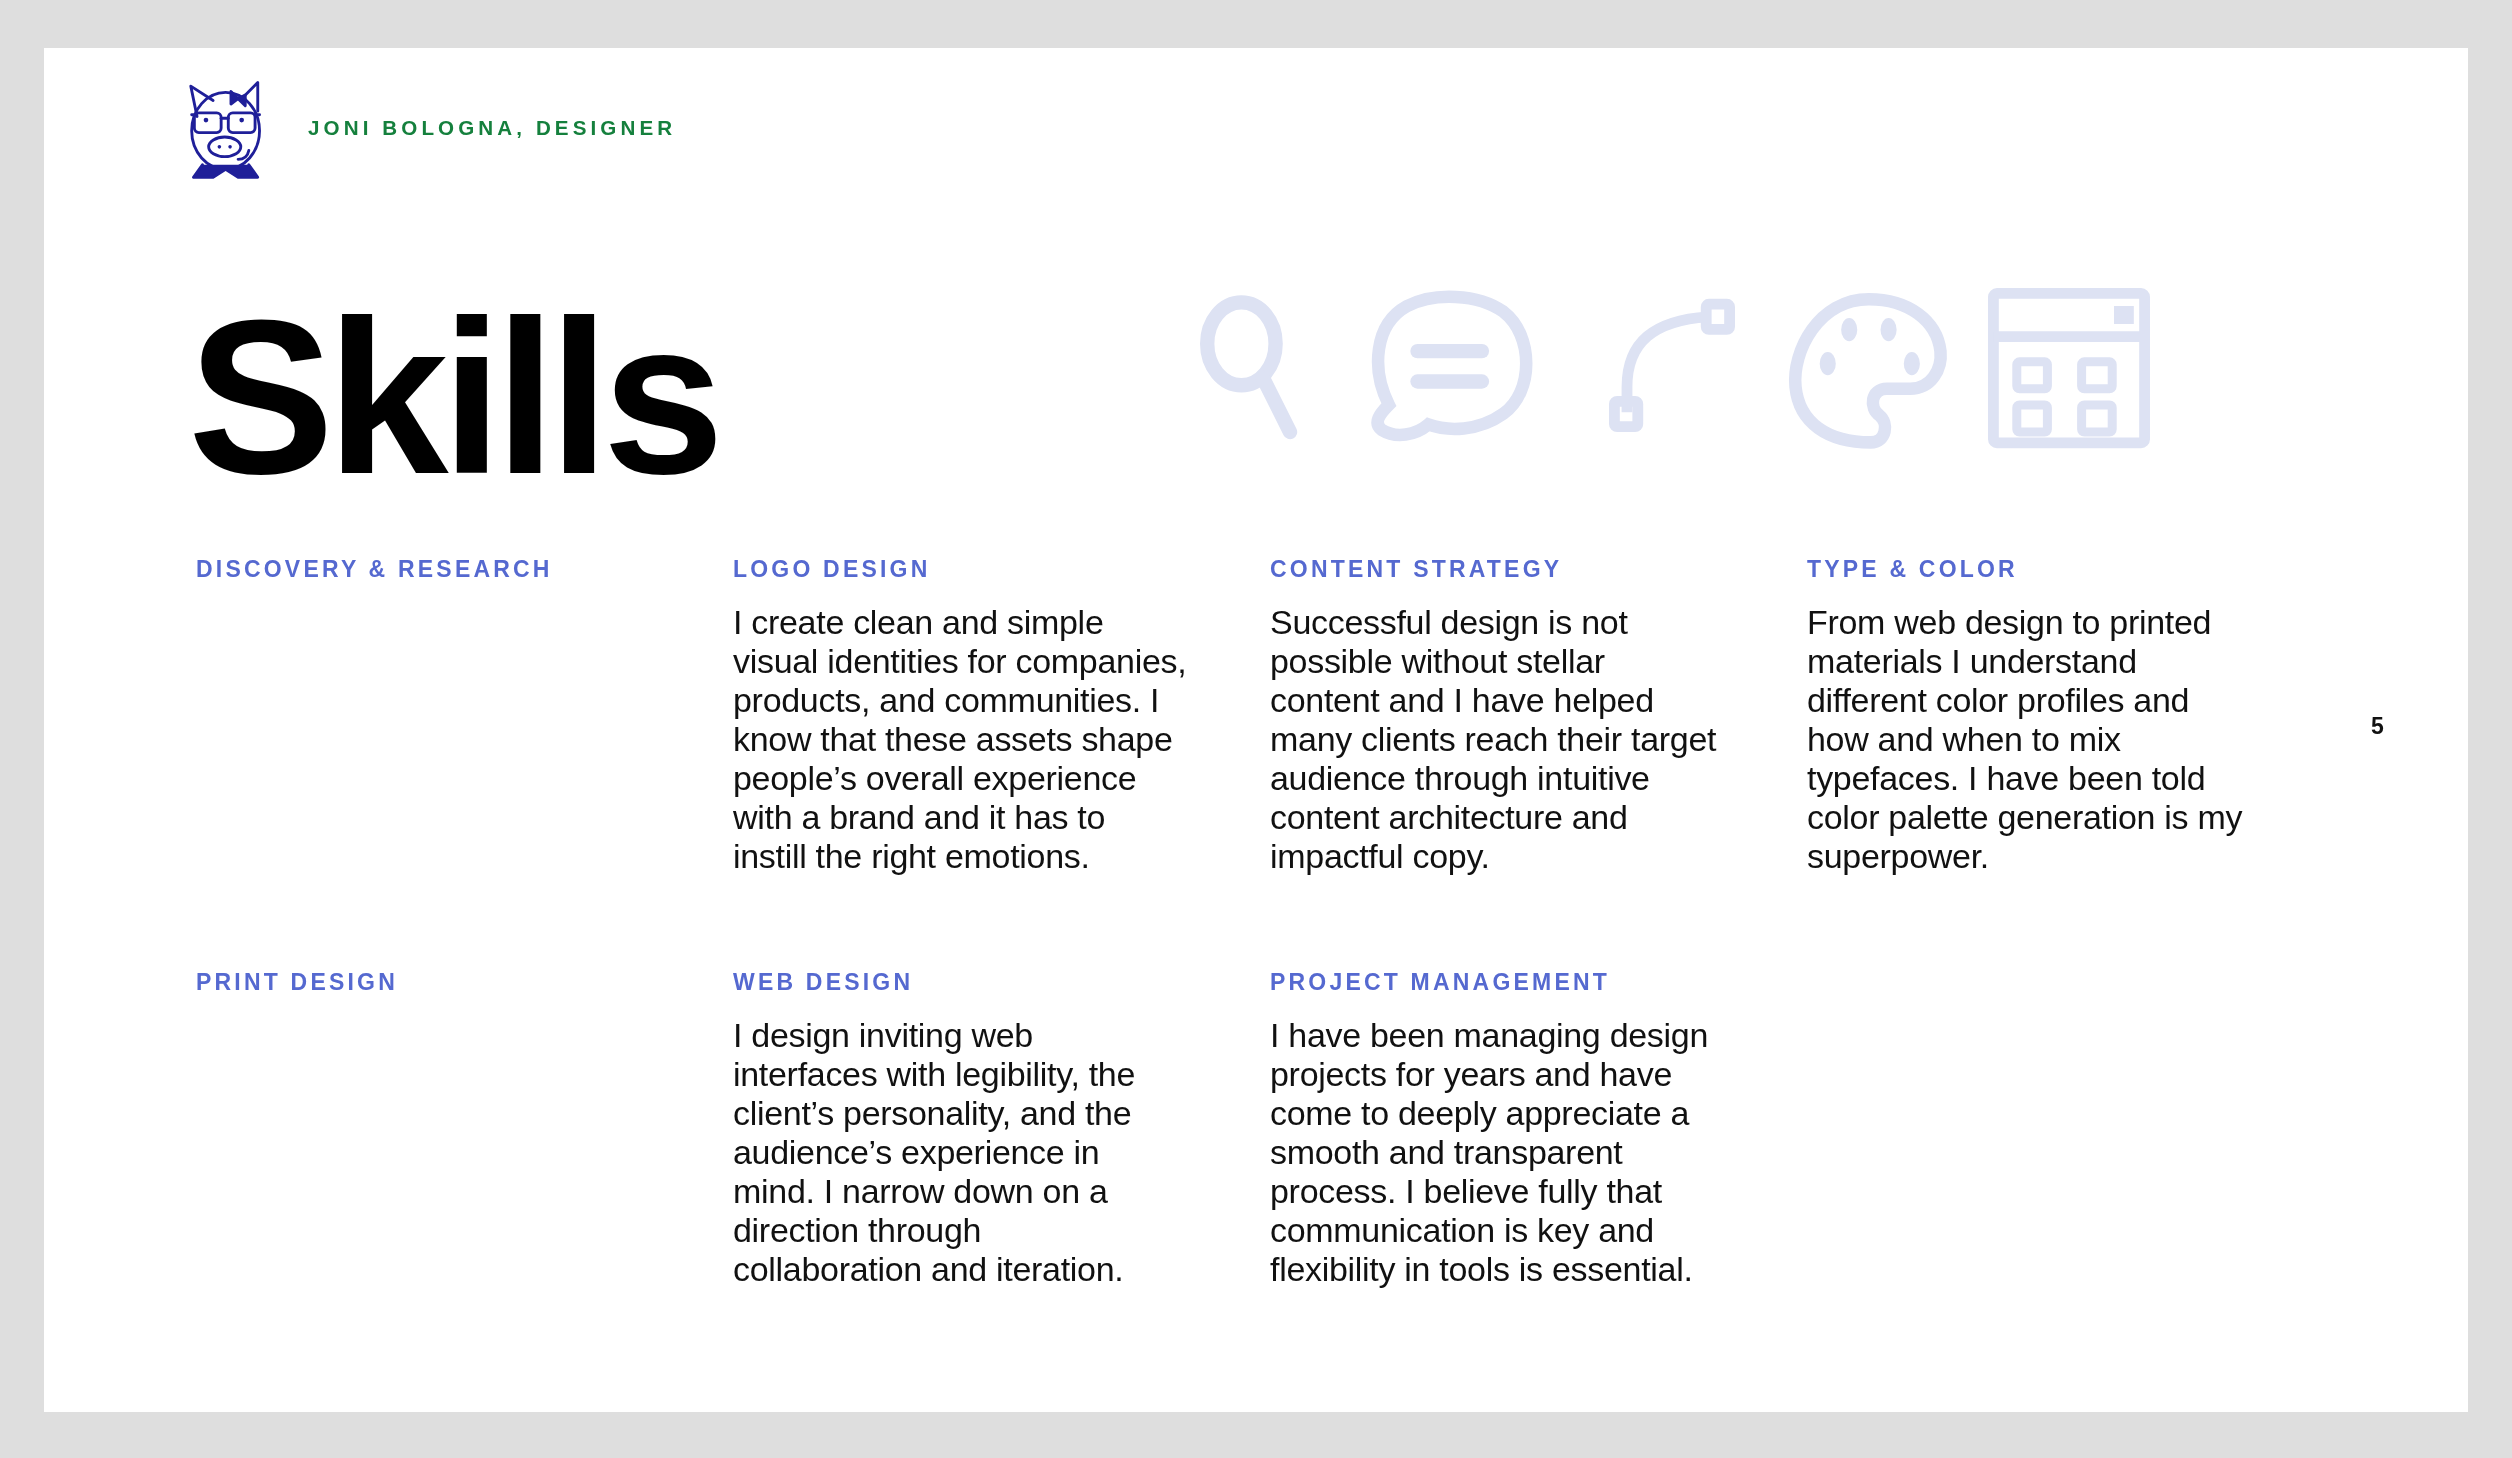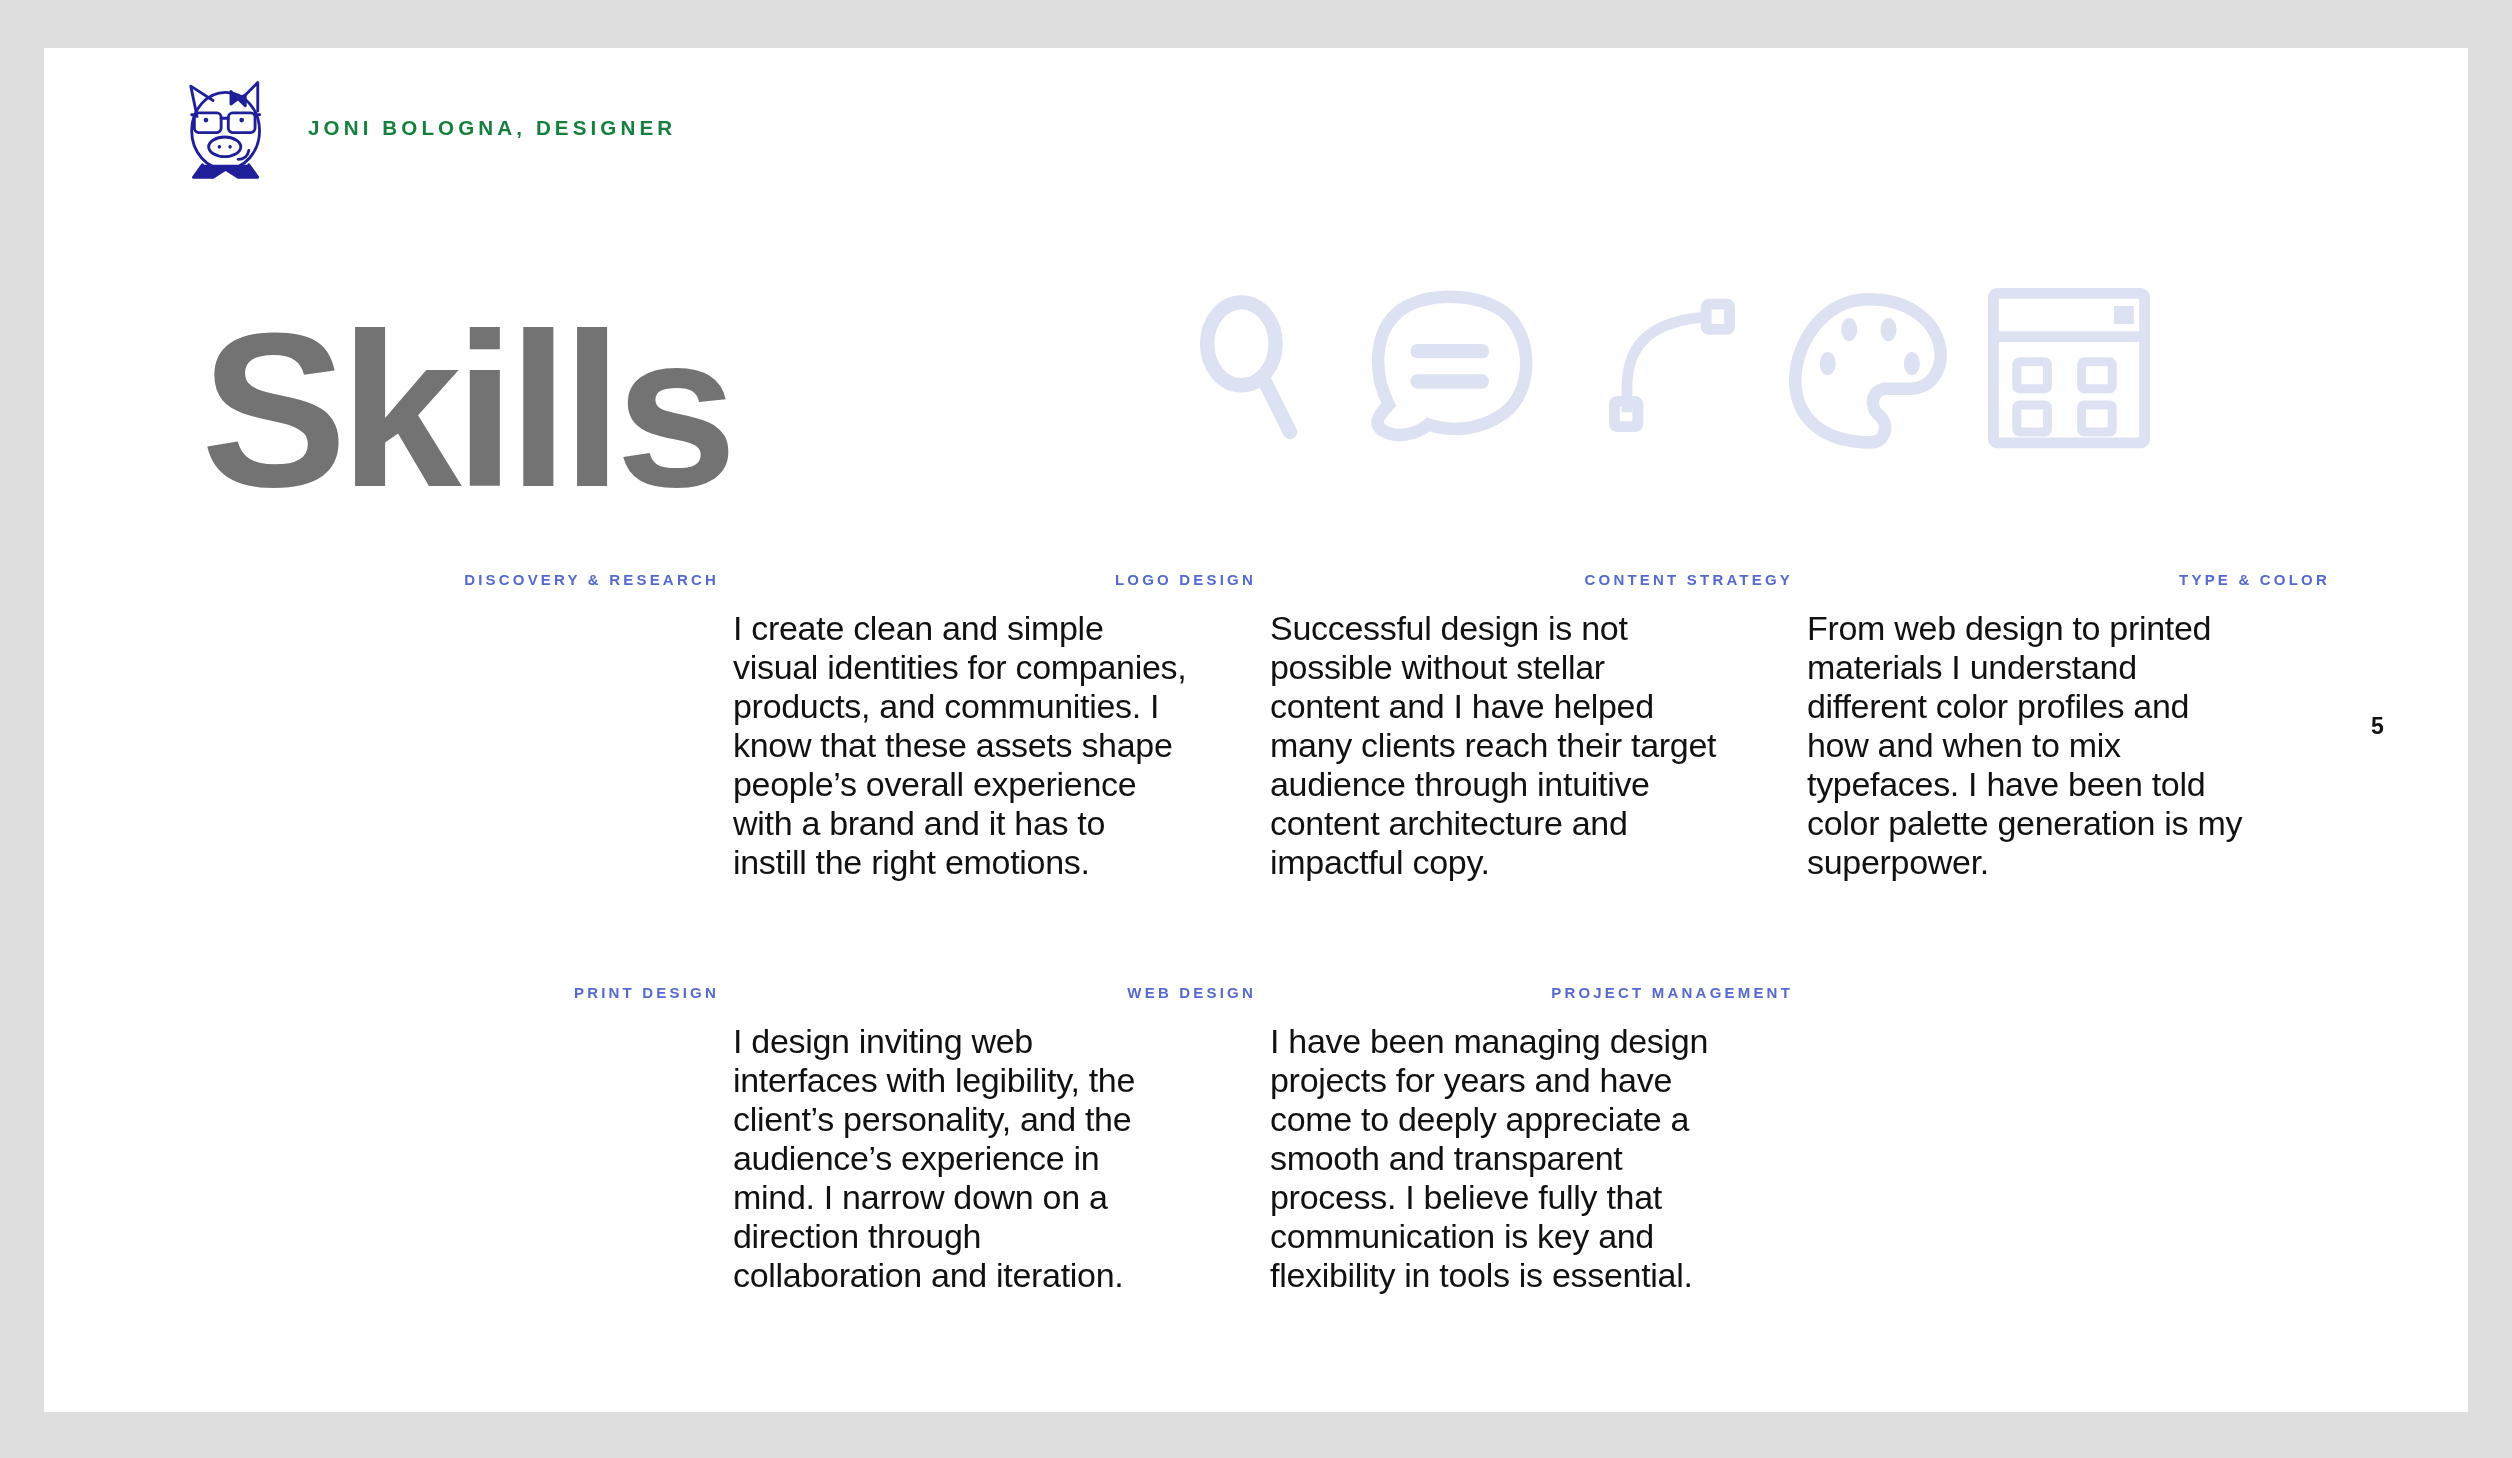--- a/index.html
+++ b/index.html
@@ -40,24 +40,24 @@
       color: #15803d;
       white-space: nowrap;
       line-height: 1;
     }
     .page-title {
       position: absolute;
       left: 144px;
       top: 240px;
       font-size: 219px;
       font-weight: 700;
-      color: #737373;
+      color: #000000;
       letter-spacing: -7.2px;
       line-height: 1;
-      margin: 13px;
+      margin: 0;
     }
     .icon-row {
       position: absolute;
       left: 1156px;
       top: 240px;
       height: 170px;
       width: 987px;
     }
     .icon-row svg {
       position: absolute;
@@ -71,28 +71,27 @@
       top: 510px;
       width: 2146px;
       display: grid;
       grid-template-columns: 537px 537px 537px 537px;
       grid-template-rows: 413px 413px;
     }
     .skill-card {
       position: relative;
     }
     .skill-heading {
-      font-size: 15px;
+      font-size: 23px;
       font-weight: 700;
       letter-spacing: 3.2px;
       color: #5569d0;
       line-height: 1;
-      margin: 14px;
+      margin: 0;
       white-space: nowrap;
-      text-align: right;
     }
     .skill-body {
       margin: 21.5px 0 0 0;
       font-size: 34px;
       line-height: 39px;
       color: #111111;
       width: 502px;
       white-space: pre-line;
       letter-spacing: -0.3px;
     }

